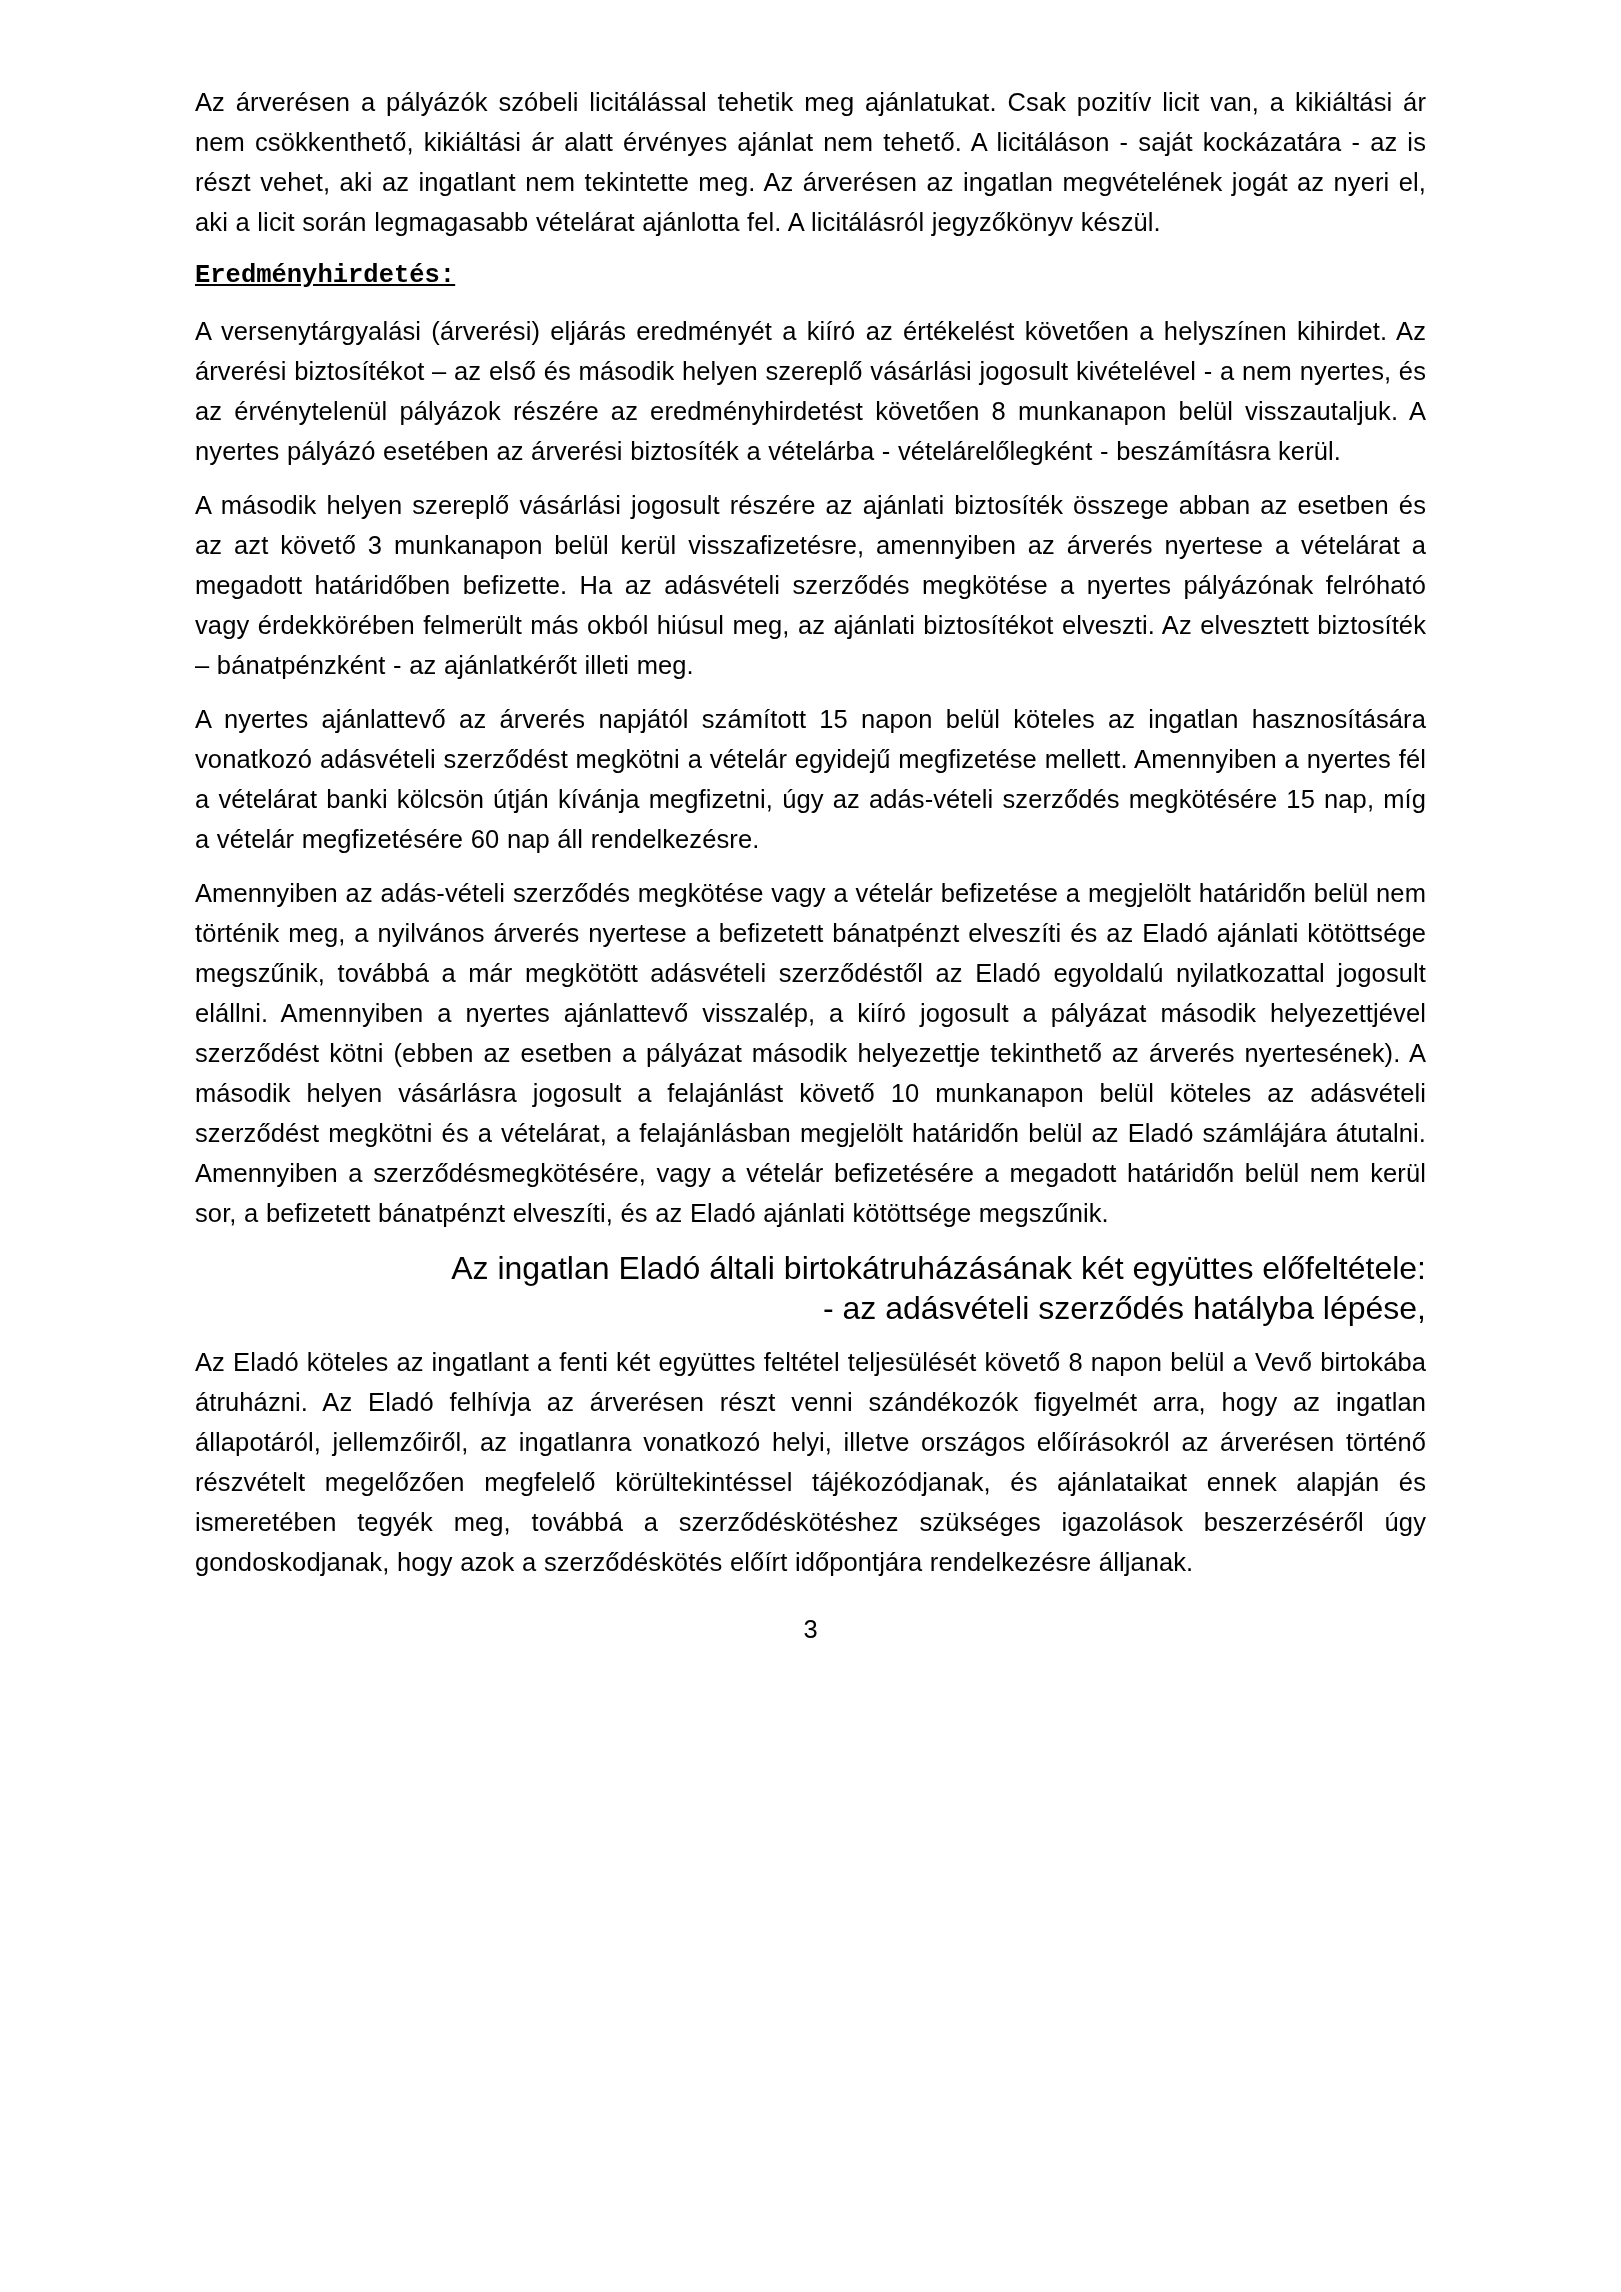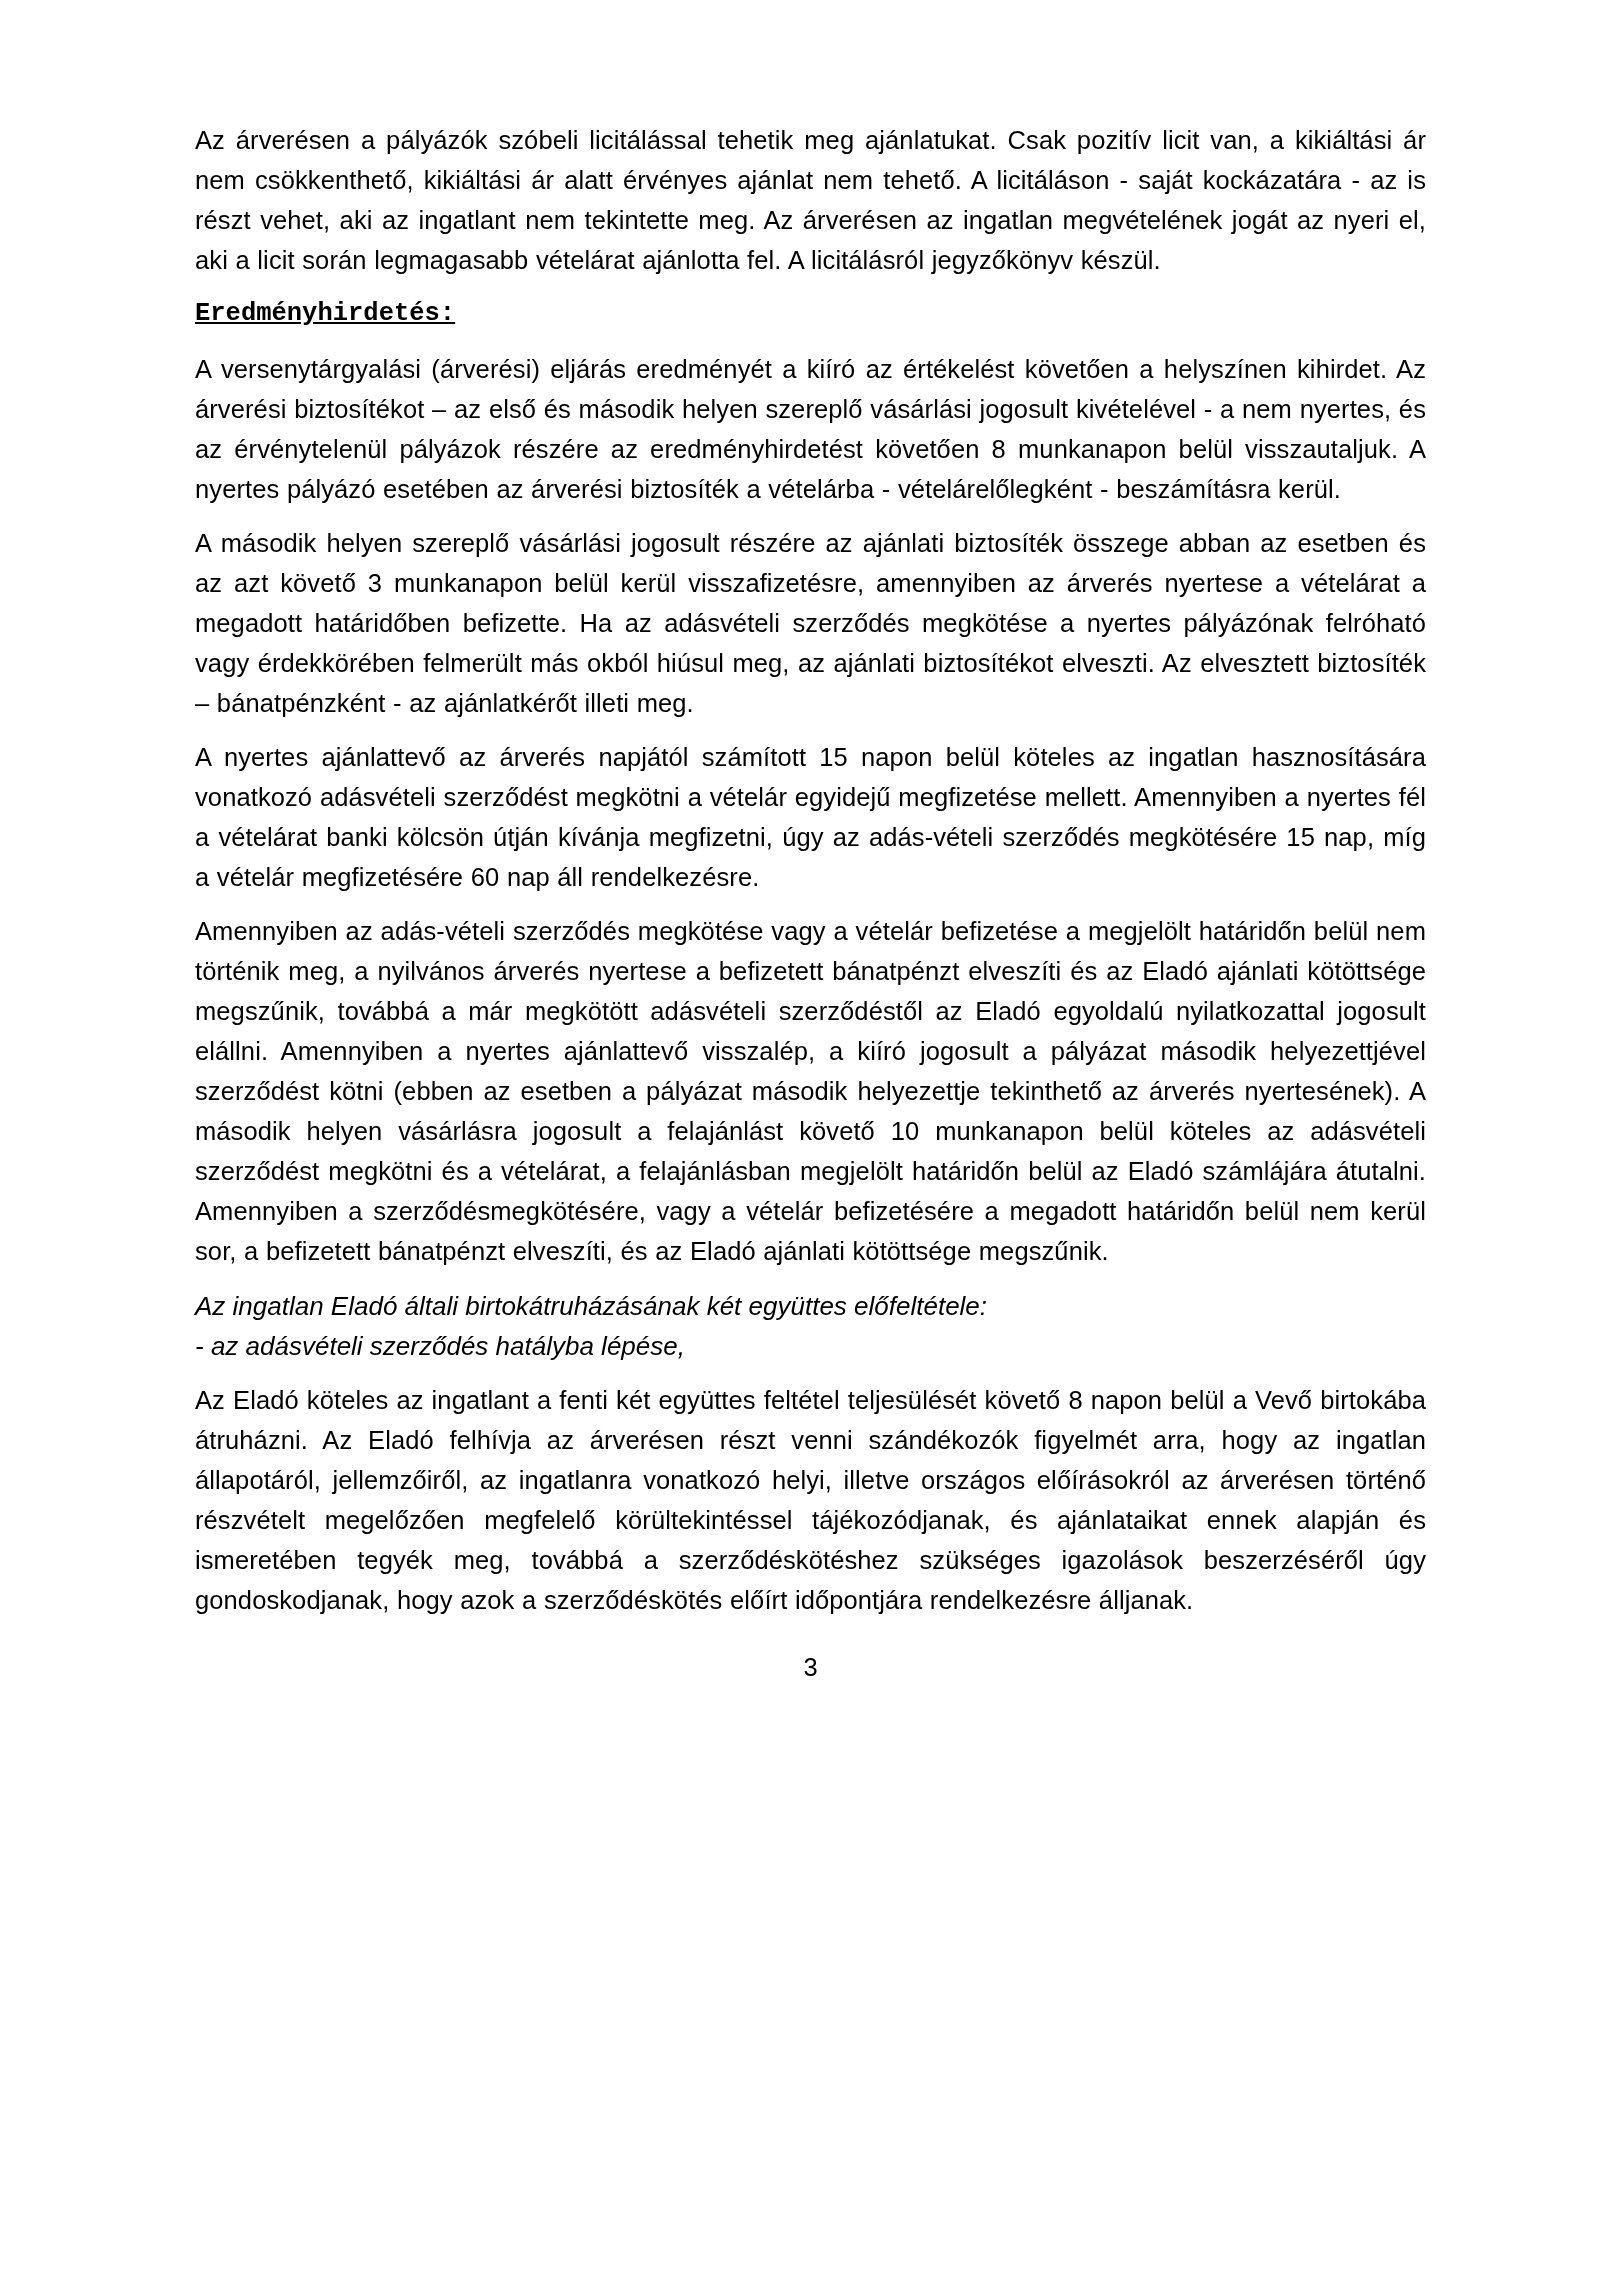--- a/index.html
+++ b/index.html
@@ -13,45 +13,44 @@
     height: 2293px;
     font-family: "Liberation Sans", "DejaVu Sans", sans-serif;
     color: #000000;
     position: relative;
     overflow: hidden;
   }
   .page {
     box-sizing: border-box;
     width: 1621px;
     height: 2293px;
-    padding: 120px 195px 0 195px;
+    padding: 82px 195px 0 195px;
     background: #ffffff;
   }
   .para {
     font-size: 25.5px;
     line-height: 40px;
     text-align: justify;
     text-align-last: left;
     margin: 0 0 14.3px 0;
     letter-spacing: 0.1px;
     word-spacing: 0.4px;
   }
   .heading {
     font-size: 25.5px;
     line-height: 40px;
     font-weight: bold;
     text-decoration: underline;
     margin: 0 0 14.3px 0;
     font-family: Liberation Mono, monospace;
   }
   .line {
-    font-size: 26px;
+    font-size: 32px;
     line-height: 40px;
-    text-align: left;
-    font-style: italic;
+    text-align: right;
   }
   .para-lines {
     margin: 0 0 14.3px 0;
   }
   .page-number {
     font-size: 25.5px;
     line-height: 40px;
     text-align: center;
     margin-top: 27px;
   }

